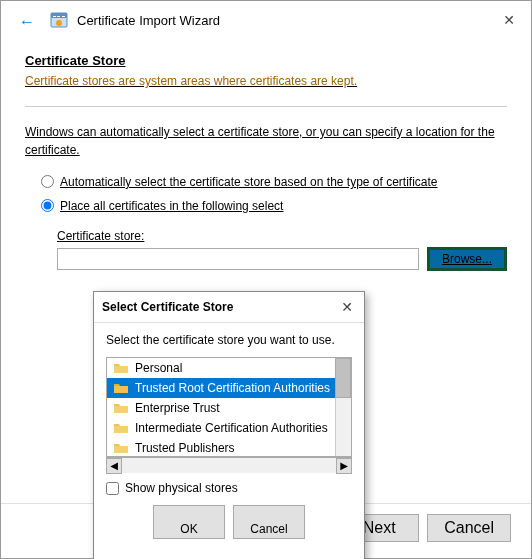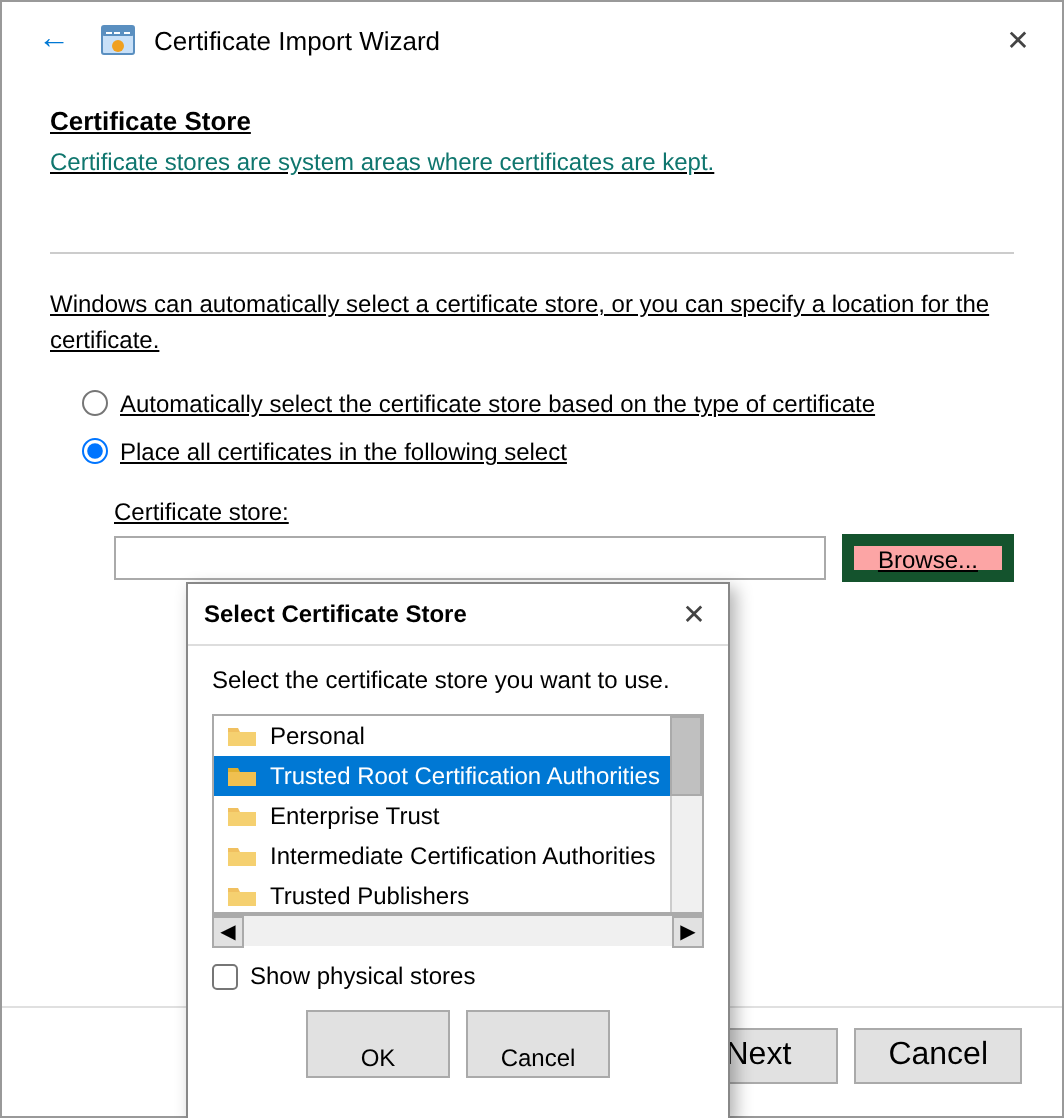--- a/index.html
+++ b/index.html
@@ -89,22 +89,22 @@
     }
 
     .section-title {
       font-weight: 700;
       font-size: 13px;
       margin-bottom: 6px;
     }
 
     .section-desc {
       font-size: 12px;
-      color: #0f766e;
-      margin-bottom: 28px;
+      color: #a16207;
+      margin-bottom: 8px;
     }
 
     .divider {
       border: none;
       border-top: 1px solid #ccc;
       margin: 10px 0 16px 0;
     }
 
     .info-text {
       font-size: 12px;
@@ -153,22 +153,22 @@
       border: 1px solid #aaa;
       padding: 2px 4px;
       font-size: 12px;
       background: #fff;
       outline: none;
     }
 
     .browse-btn {
       height: 24px;
       padding: 0 12px;
-      background: #fca5a5;
-      border: 6px solid #14532d;
+      background: #0369a1;
+      border: 3px solid #14532d;
       cursor: pointer;
       font-size: 12px;
     }
 
     .wizard-footer {
       display: flex;
       justify-content: flex-end;
       align-items: center;
       padding: 10px 20px 16px 20px;
       gap: 8px;

